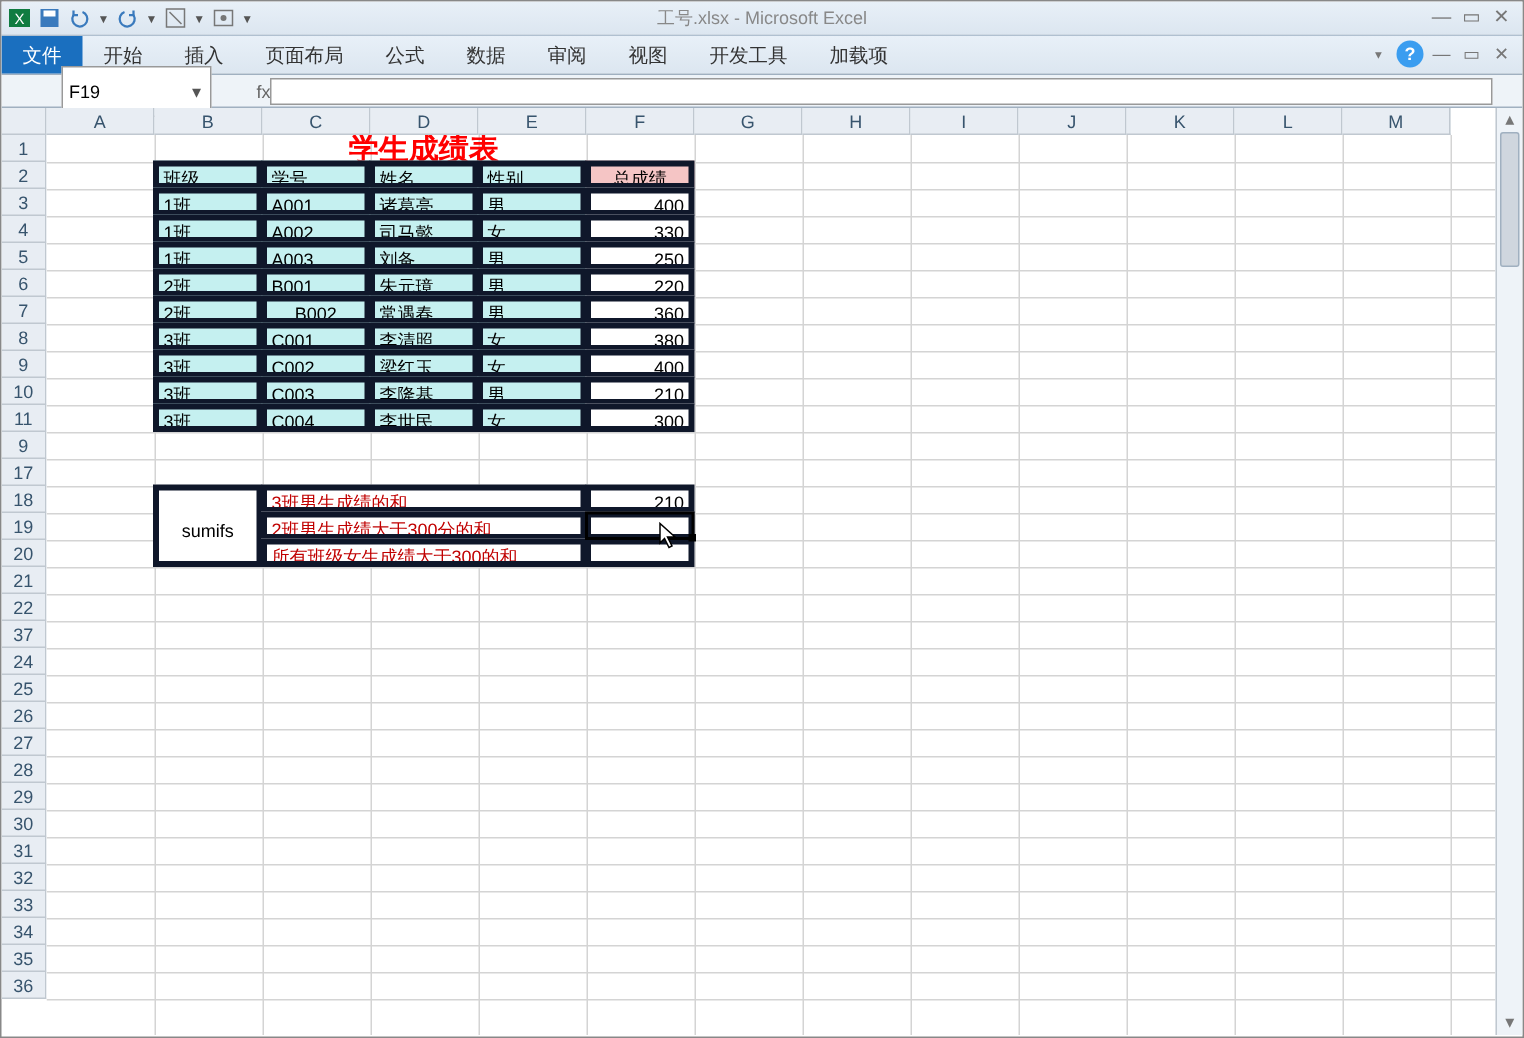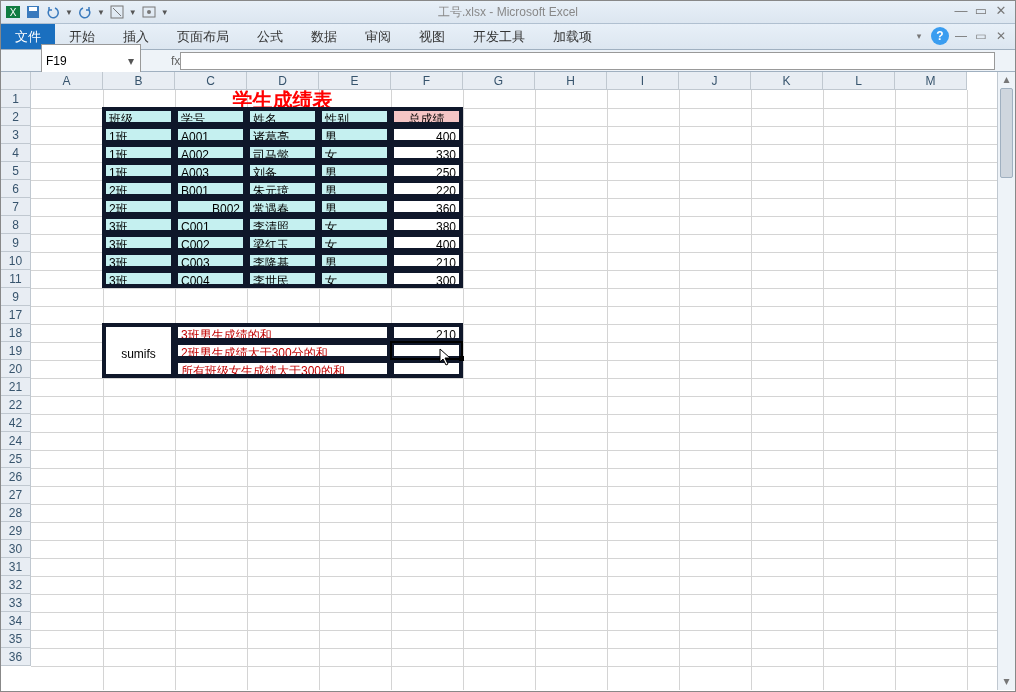--- a/index.html
+++ b/index.html
@@ -146,21 +146,21 @@
       <div class="row-head">9</div>
       <div class="row-head">10</div>
       <div class="row-head">11</div>
       <div class="row-head">9</div>
       <div class="row-head">17</div>
       <div class="row-head">18</div>
       <div class="row-head">19</div>
       <div class="row-head">20</div>
       <div class="row-head">21</div>
       <div class="row-head">22</div>
-      <div class="row-head">42</div>
+      <div class="row-head">37</div>
       <div class="row-head">24</div>
       <div class="row-head">25</div>
       <div class="row-head">26</div>
       <div class="row-head">27</div>
       <div class="row-head">28</div>
       <div class="row-head">29</div>
       <div class="row-head">30</div>
       <div class="row-head">31</div>
       <div class="row-head">32</div>
       <div class="row-head">33</div>
@@ -234,21 +234,21 @@
       <div class="data-cell tbl-border body-cell" style="left: 143px; top: 71px; width: 73px; height: 19px; text-align: left;">A003</div>
       <div class="data-cell tbl-border body-cell" style="left: 215px; top: 71px; width: 73px; height: 19px; text-align: left;">刘备</div>
       <div class="data-cell tbl-border body-cell" style="left: 287px; top: 71px; width: 73px; height: 19px; text-align: left;">男</div>
       <div class="data-cell tbl-border white-cell" style="left: 359px; top: 71px; width: 73px; height: 19px; text-align: right;">250</div>
       <div class="data-cell tbl-border body-cell" style="left: 71px; top: 89px; width: 73px; height: 19px; text-align: left;">2班</div>
       <div class="data-cell tbl-border body-cell" style="left: 143px; top: 89px; width: 73px; height: 19px; text-align: left;">B001</div>
       <div class="data-cell tbl-border body-cell" style="left: 215px; top: 89px; width: 73px; height: 19px; text-align: left;">朱元璋</div>
       <div class="data-cell tbl-border body-cell" style="left: 287px; top: 89px; width: 73px; height: 19px; text-align: left;">男</div>
       <div class="data-cell tbl-border white-cell" style="left: 359px; top: 89px; width: 73px; height: 19px; text-align: right;">220</div>
       <div class="data-cell tbl-border body-cell" style="left: 71px; top: 107px; width: 73px; height: 19px; text-align: left;">2班</div>
-      <div class="data-cell tbl-border body-cell" style="left: 143px; top: 107px; width: 73px; height: 19px; text-align: right;">B002</div>
+      <div class="data-cell tbl-border body-cell" style="left: 143px; top: 107px; width: 73px; height: 19px; text-align: center;">B002</div>
       <div class="data-cell tbl-border body-cell" style="left: 215px; top: 107px; width: 73px; height: 19px; text-align: left;">常遇春</div>
       <div class="data-cell tbl-border body-cell" style="left: 287px; top: 107px; width: 73px; height: 19px; text-align: left;">男</div>
       <div class="data-cell tbl-border white-cell" style="left: 359px; top: 107px; width: 73px; height: 19px; text-align: right;">360</div>
       <div class="data-cell tbl-border body-cell" style="left: 71px; top: 125px; width: 73px; height: 19px; text-align: left;">3班</div>
       <div class="data-cell tbl-border body-cell" style="left: 143px; top: 125px; width: 73px; height: 19px; text-align: left;">C001</div>
       <div class="data-cell tbl-border body-cell" style="left: 215px; top: 125px; width: 73px; height: 19px; text-align: left;">李清照</div>
       <div class="data-cell tbl-border body-cell" style="left: 287px; top: 125px; width: 73px; height: 19px; text-align: left;">女</div>
       <div class="data-cell tbl-border white-cell" style="left: 359px; top: 125px; width: 73px; height: 19px; text-align: right;">380</div>
       <div class="data-cell tbl-border body-cell" style="left: 71px; top: 143px; width: 73px; height: 19px; text-align: left;">3班</div>
       <div class="data-cell tbl-border body-cell" style="left: 143px; top: 143px; width: 73px; height: 19px; text-align: left;">C002</div>

